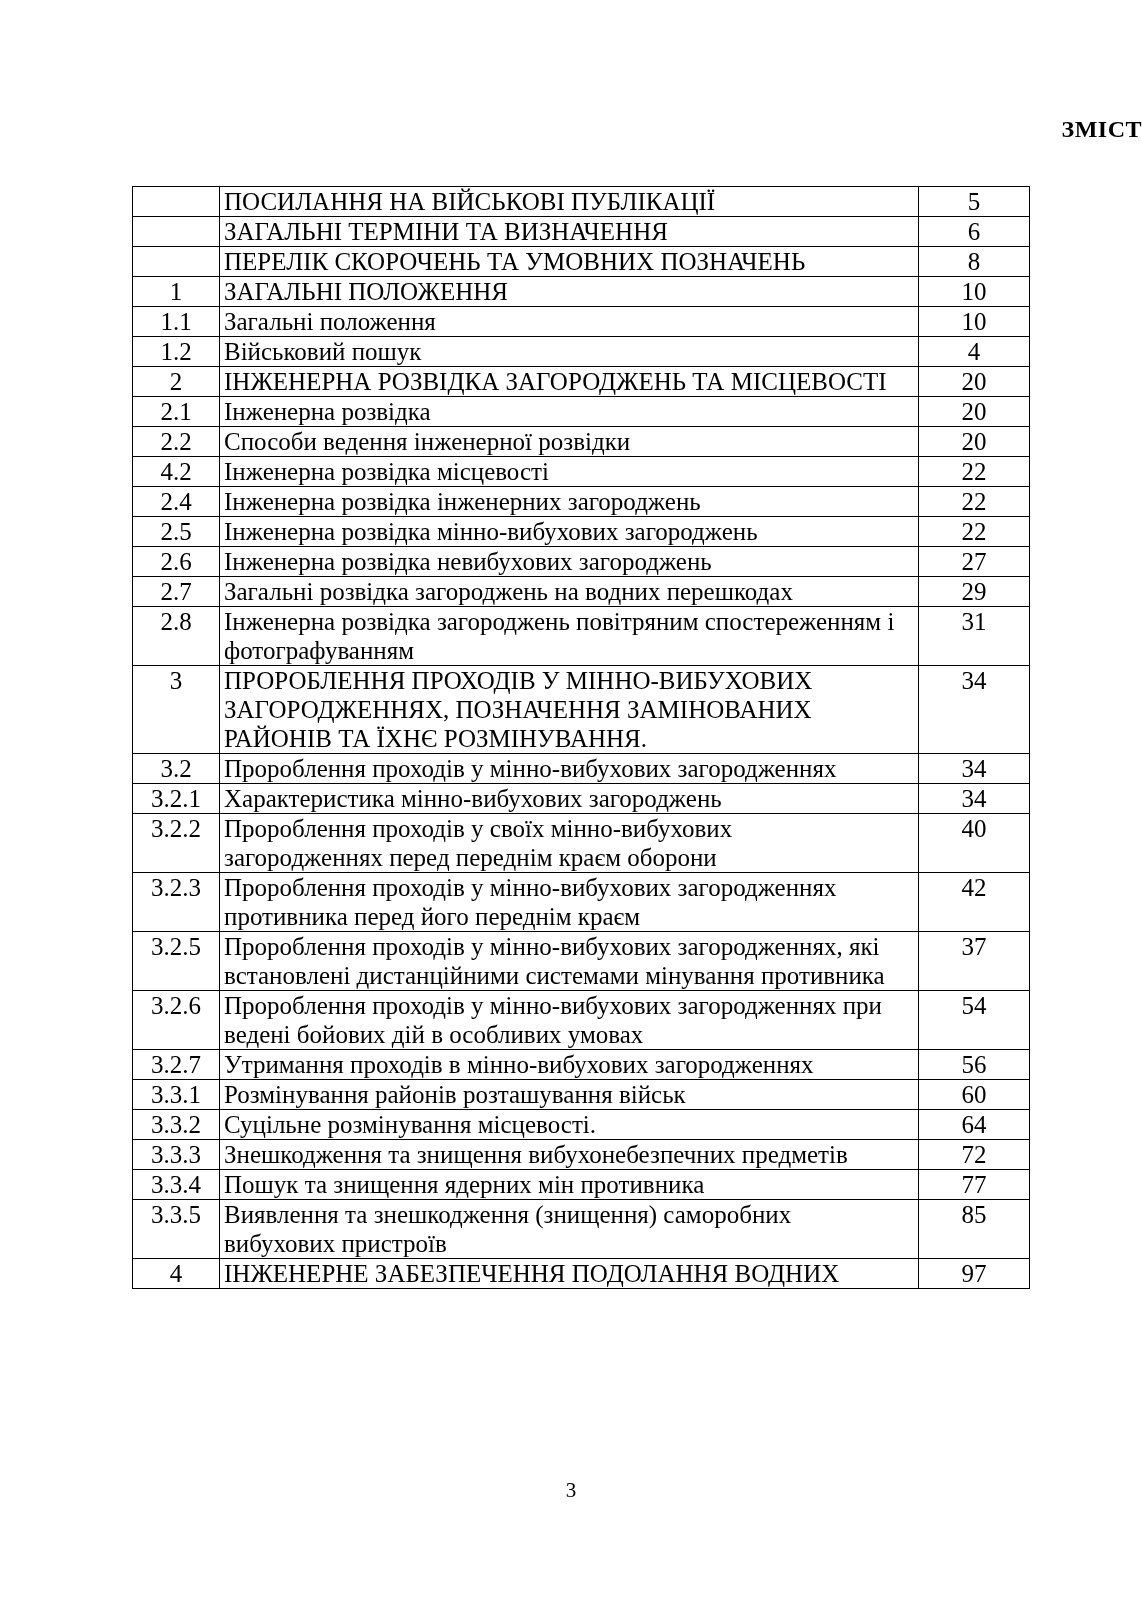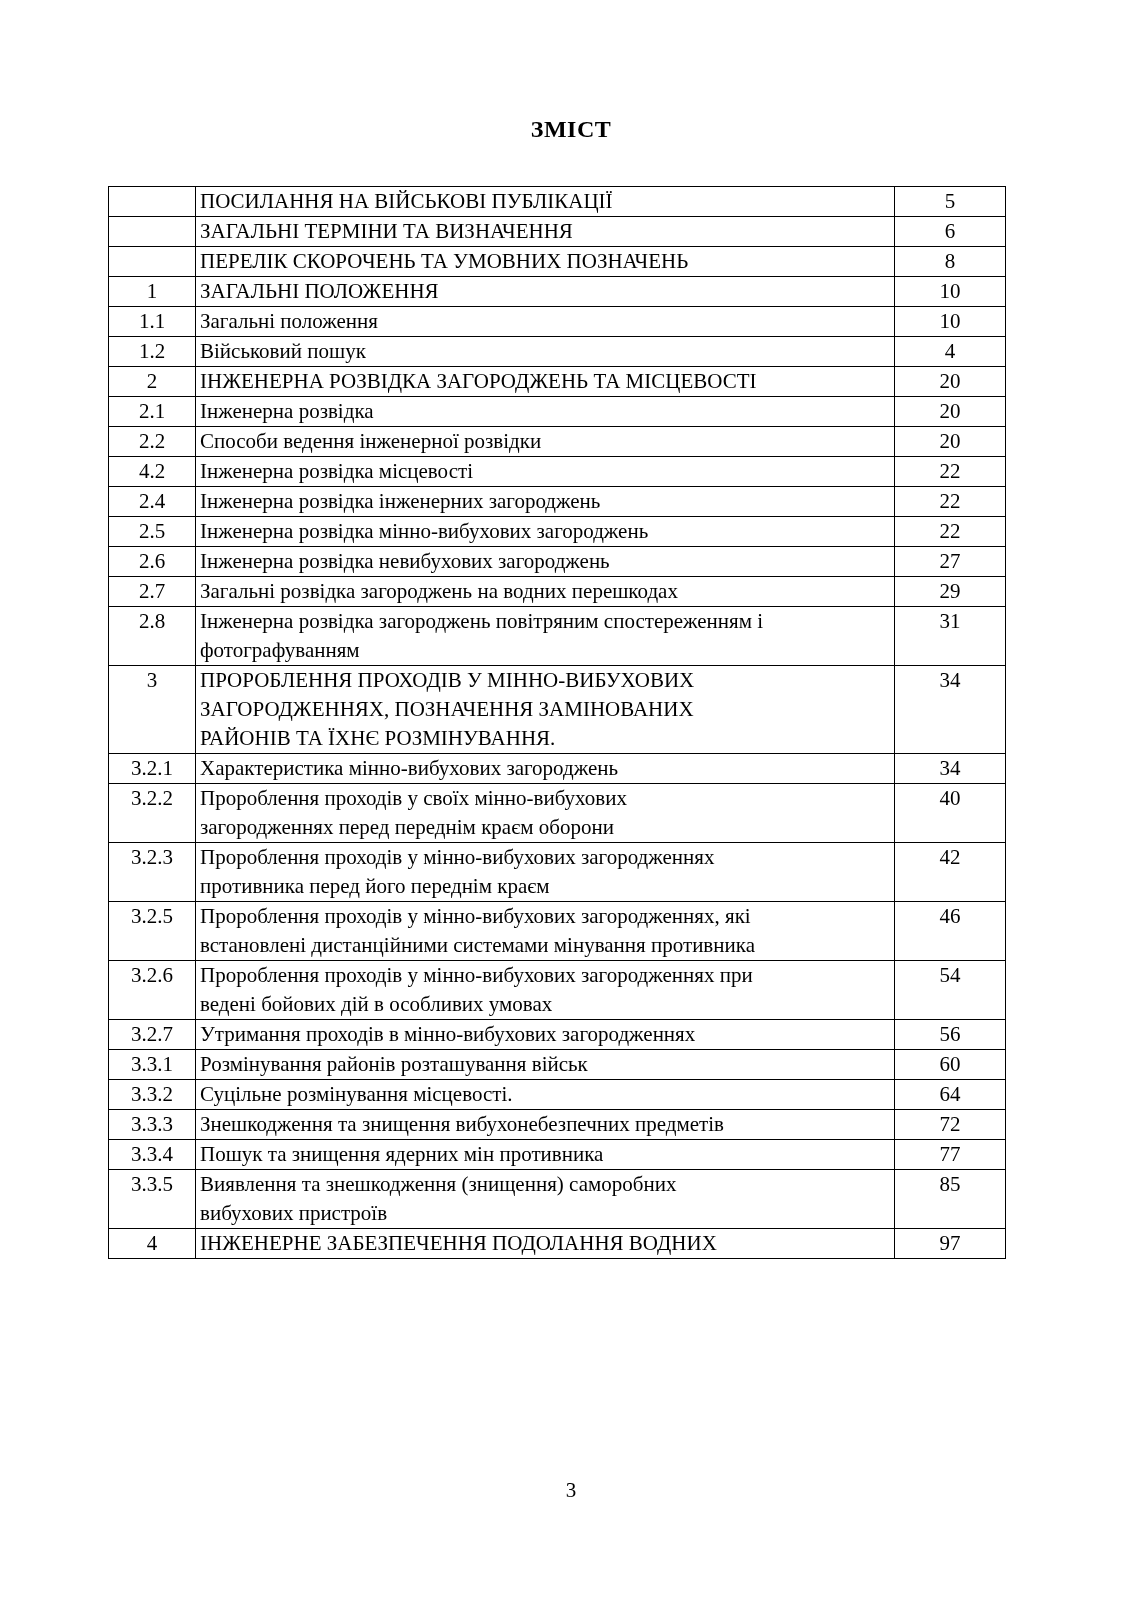--- a/index.html
+++ b/index.html
@@ -19,33 +19,33 @@
     width: 1142px;
     height: 1615px;
     background: #ffffff;
     overflow: hidden;
   }
   .doc-title {
     position: absolute;
     top: 116px;
     left: 0;
     width: 100%;
-    text-align: center;
+    text-align: right;
     font-weight: bold;
     font-size: 24px;
     letter-spacing: 0.5px;
   }
   table.toc {
     position: absolute;
     top: 186px;
-    left: 108px;
+    left: 132px;
     width: 890px;
     border-collapse: collapse;
     table-layout: fixed;
-    font-size: 21px;
+    font-size: 25px;
   }
   table.toc td {
     border: 1px solid #000000;
     vertical-align: top;
     line-height: 29px;
     padding: 0 4px;
   }
   td.col-num {
     width: 78px;
     text-align: center;
@@ -155,41 +155,46 @@
           <td class="col-page">31</td>
         </tr>
         <tr>
           <td class="col-num">3</td>
           <td class="col-title">ПРОРОБЛЕННЯ ПРОХОДІВ У МІННО-ВИБУХОВИХ
 ЗАГОРОДЖЕННЯХ, ПОЗНАЧЕННЯ ЗАМІНОВАНИХ
 РАЙОНІВ ТА ЇХНЄ РОЗМІНУВАННЯ.</td>
           <td class="col-page">34</td>
         </tr>
         <tr>
+          <td class="col-num">3.2</td>
+          <td class="col-title">Пророблення проходів у мінно-вибухових загородженнях</td>
+          <td class="col-page">34</td>
+        </tr>
+        <tr>
           <td class="col-num">3.2.1</td>
           <td class="col-title">Характеристика мінно-вибухових загороджень</td>
           <td class="col-page">34</td>
         </tr>
         <tr>
           <td class="col-num">3.2.2</td>
           <td class="col-title">Пророблення проходів у своїх мінно-вибухових
 загородженнях перед переднім краєм оборони</td>
           <td class="col-page">40</td>
         </tr>
         <tr>
           <td class="col-num">3.2.3</td>
           <td class="col-title">Пророблення проходів у мінно-вибухових загородженнях
 противника перед його переднім краєм</td>
           <td class="col-page">42</td>
         </tr>
         <tr>
           <td class="col-num">3.2.5</td>
           <td class="col-title">Пророблення проходів у мінно-вибухових загородженнях, які
 встановлені дистанційними системами мінування противника</td>
-          <td class="col-page">46</td>
+          <td class="col-page">37</td>
         </tr>
         <tr>
           <td class="col-num">3.2.6</td>
           <td class="col-title">Пророблення проходів у мінно-вибухових загородженнях при
 ведені бойових дій в особливих умовах</td>
           <td class="col-page">54</td>
         </tr>
         <tr>
           <td class="col-num">3.2.7</td>
           <td class="col-title">Утримання проходів в мінно-вибухових загородженнях</td>

